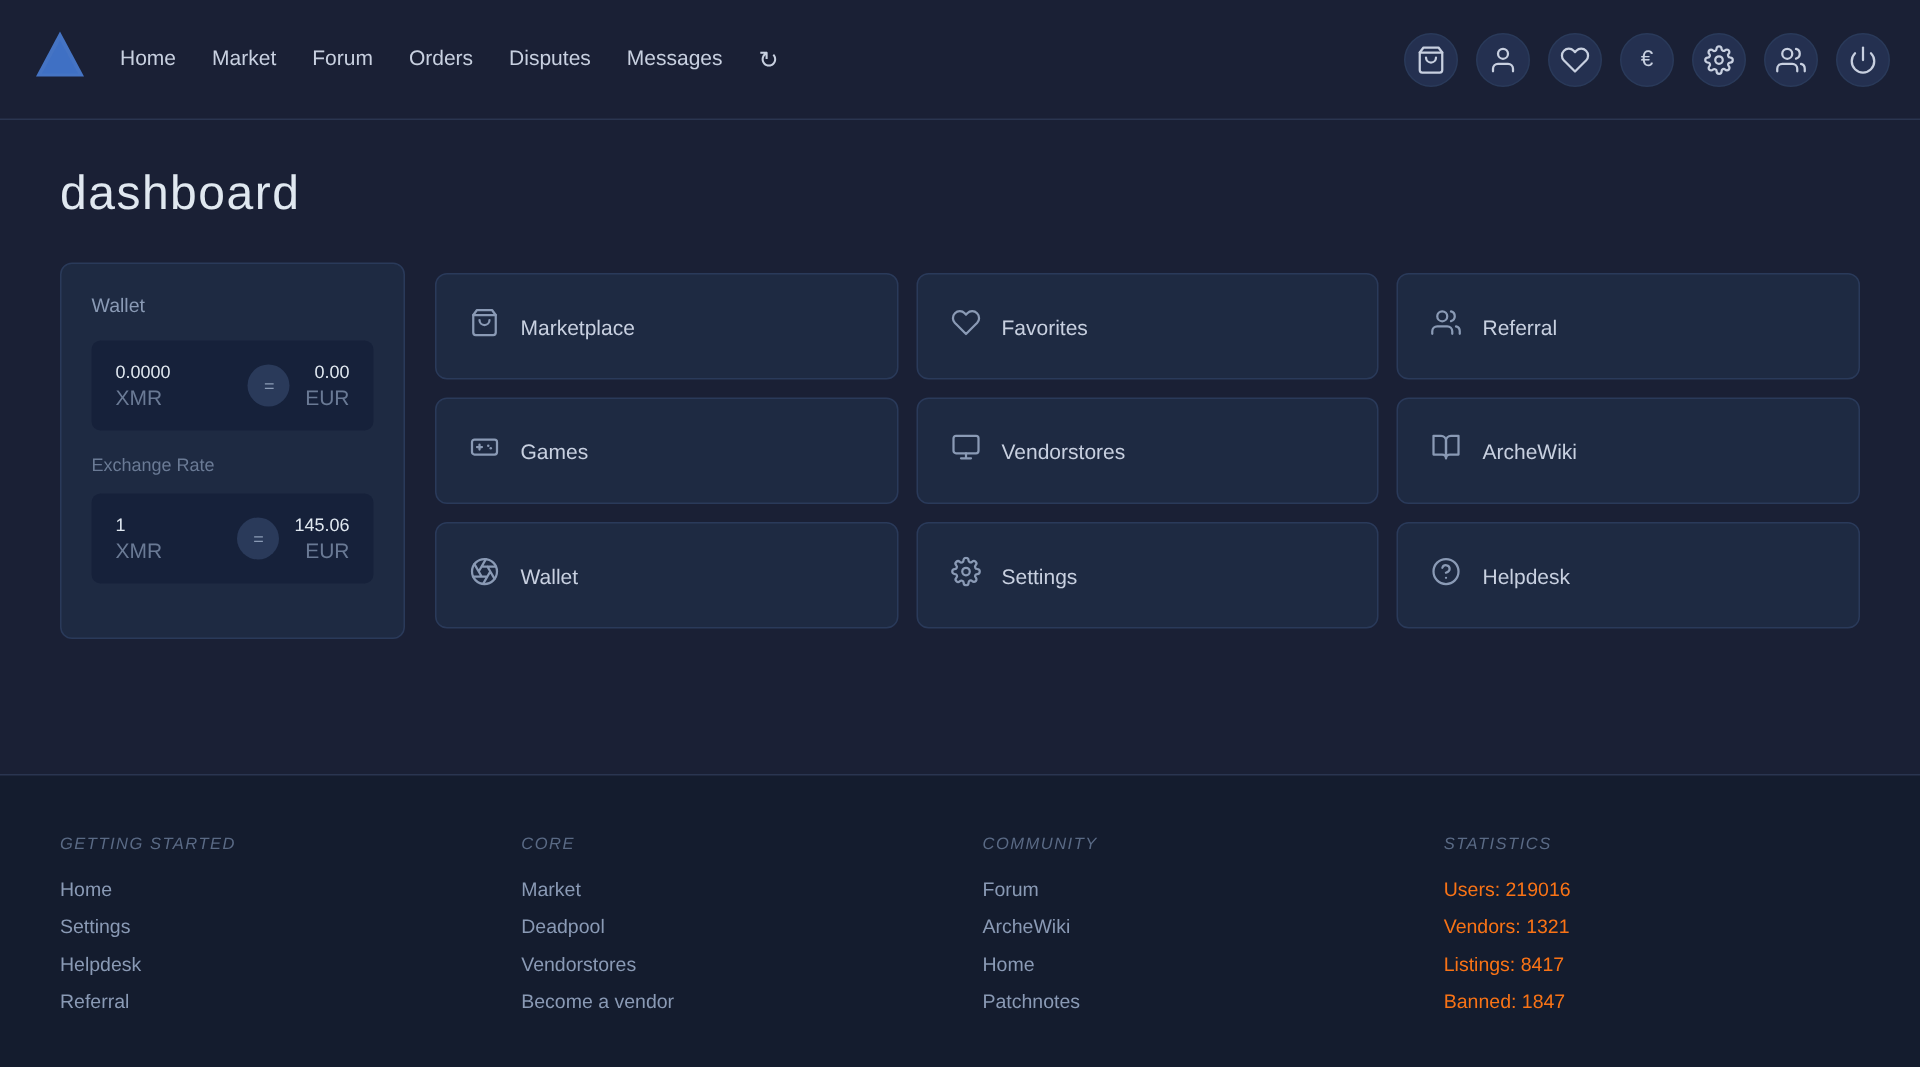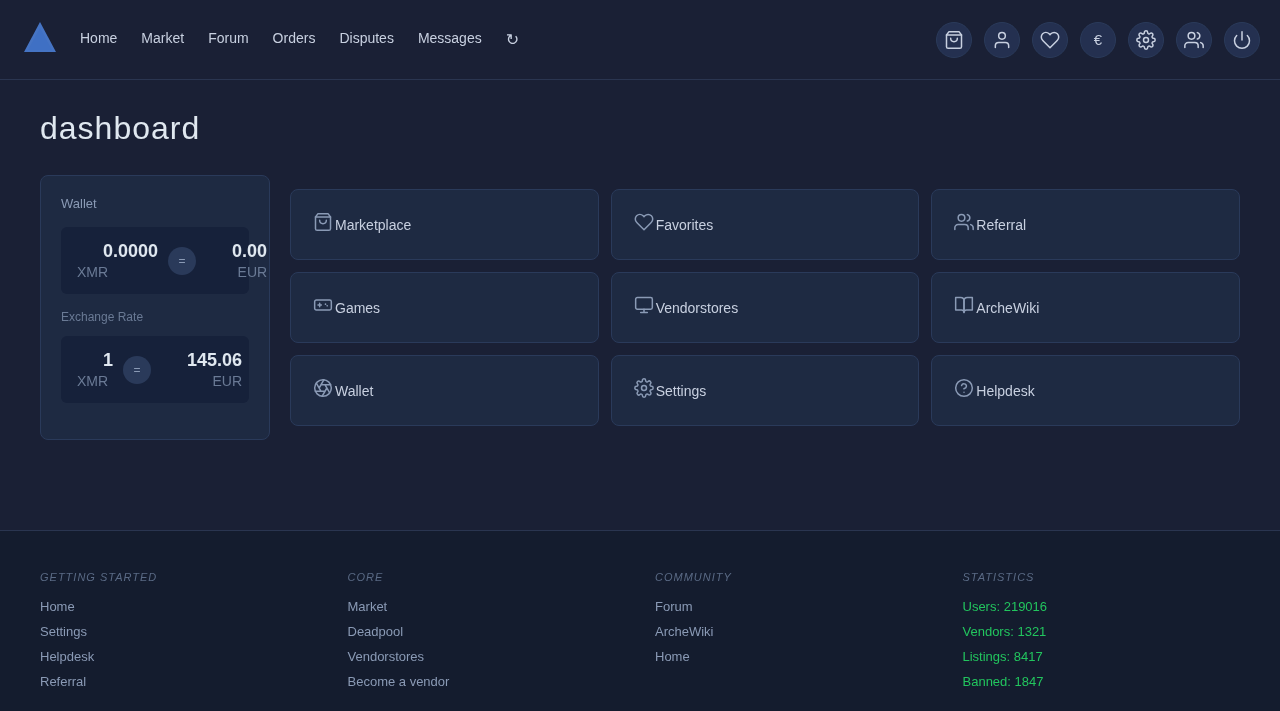--- a/index.html
+++ b/index.html
@@ -94,24 +94,23 @@
       padding: 14px 16px;
       display: flex;
       align-items: center;
       gap: 10px;
       margin-bottom: 16px;
     }
     .balance-amount {
       flex: 1;
     }
     .balance-value {
-      font-size: 18px;
-      font-weight: 700;
+      font-size: 12px;
+      font-weight: 400;
       color: #e0e8f0;
-      margin-left: 26px;
     }
     .balance-currency {
       font-size: 14px;
       color: #6a7a95;
       margin-top: 2px;
     }
     .equals-badge {
       width: 28px;
       height: 28px;
       background: #2a3a5a;
@@ -140,20 +139,21 @@
       gap: 12px;
       flex: 1;
     }
     .quick-link-item {
       background: #1e2a42;
       border: 1px solid #2a3a5a;
       border-radius: 8px;
       padding: 22px 20px;
       display: flex;
       align-items: center;
+      gap: 12px;
       cursor: pointer;
       transition: background 0.2s;
     }
     .quick-link-icon {
       font-size: 18px;
       color: #8a9ab5;
       width: 24px;
       text-align: center;
     }
     .quick-link-text {
@@ -182,21 +182,21 @@
     .footer-link {
       display: block;
       font-size: 13px;
       color: #8a9ab5;
       text-decoration: none;
       margin-bottom: 10px;
       cursor: pointer;
     }
     .footer-stat {
       font-size: 13px;
-      color: #22c55e;
+      color: #f97316;
       margin-bottom: 10px;
     }
 
     
     .icon-svg {
       width: 20px;
       height: 20px;
       fill: none;
       stroke: currentColor;
       stroke-width: 1.8;
@@ -423,20 +423,21 @@
     <a class="footer-link">Deadpool</a>
     <a class="footer-link">Vendorstores</a>
     <a class="footer-link">Become a vendor</a>
   </div>
 
   <div>
     <div class="footer-section-title">COMMUNITY</div>
     <a class="footer-link">Forum</a>
     <a class="footer-link">ArcheWiki</a>
     <a class="footer-link">Home</a>
+    <a class="footer-link">Patchnotes</a>
   </div>
 
   <div>
     <div class="footer-section-title">STATISTICS</div>
     <div class="footer-stat">Users: 219016</div>
     <div class="footer-stat">Vendors: 1321</div>
     <div class="footer-stat">Listings: 8417</div>
     <div class="footer-stat">Banned: 1847</div>
   </div>
 </footer>

